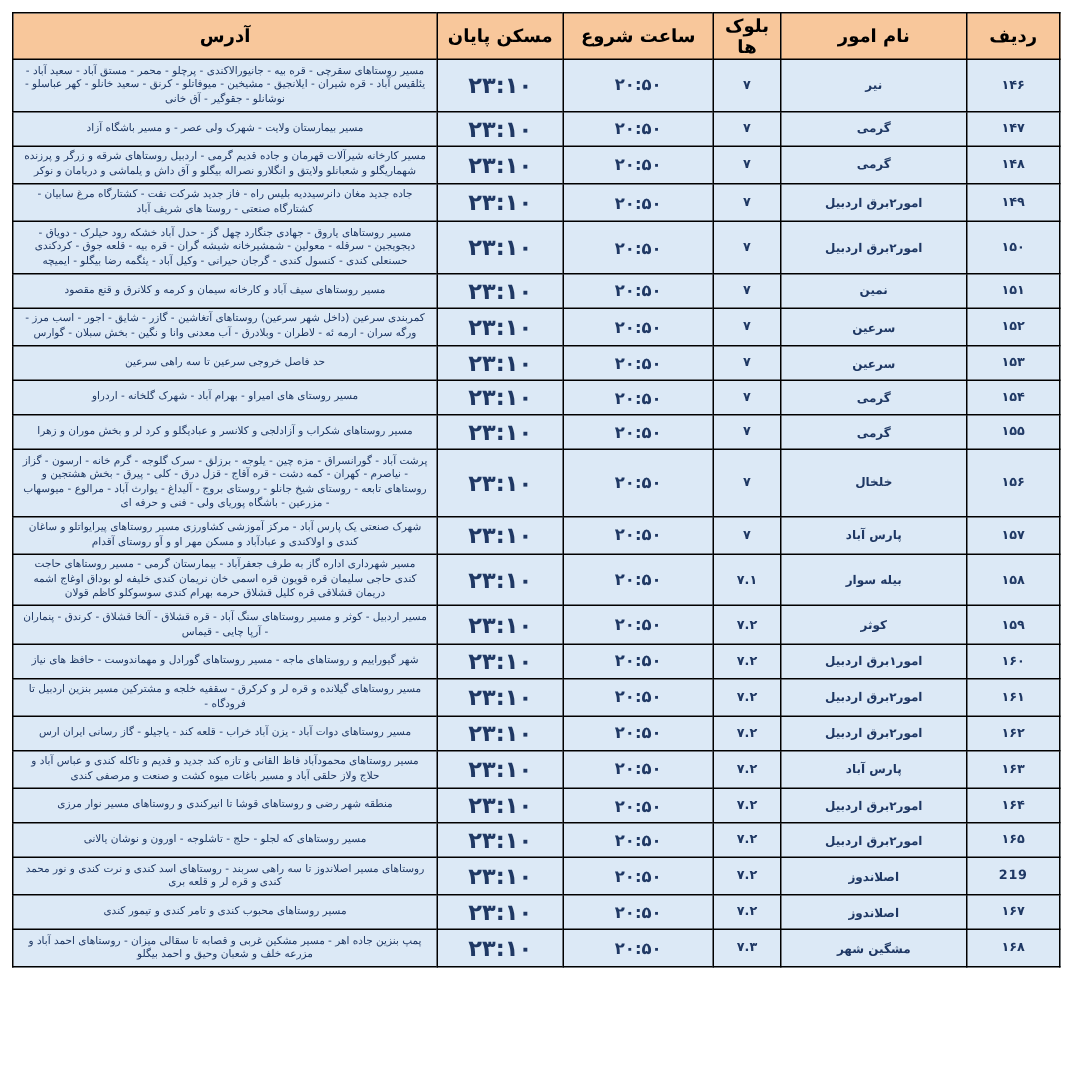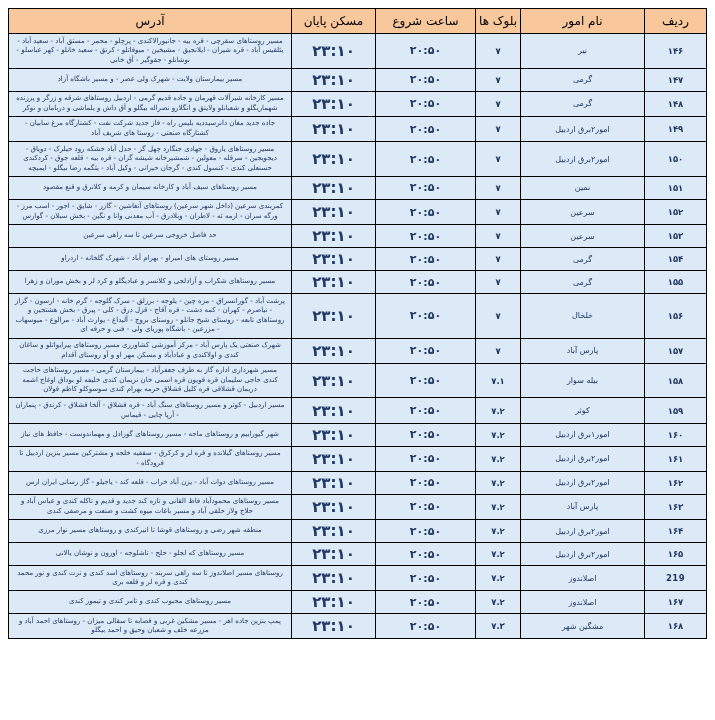--- a/index.html
+++ b/index.html
@@ -10,29 +10,29 @@
   .sheet{padding:8px 8px 0 8px;}
   table{
     border-collapse:collapse;width:699px;table-layout:fixed;
   }
   th,td{border:1.7px solid #000000;box-sizing:border-box;}
   .title-cell{
     background:#FFFF00;color:#FF0000;font-weight:bold;font-size:12.5px;
     height:47px;text-align:center;vertical-align:middle;padding:2px 20px;
   }
   th.hdr{
-    background:#F8C79B;color:#000000;font-weight:normal;font-size:12px;
+    background:#F8C79B;color:#000000;font-weight:bold;font-size:12px;
     height:25px;text-align:center;vertical-align:middle;padding:1px 2px;
   }
   tbody td{
     background:#DCE9F6;color:#1F3864;text-align:center;vertical-align:middle;
     padding:2px 3px;
   }
   .c-radif{font-size:8.5px;font-weight:bold;letter-spacing:.5px;margin-left:16px;}
-  .c-amor{font-size:8px;font-weight:normal;margin-top:23px;}
+  .c-amor{font-size:8px;font-weight:bold;margin-top:23px;}
   .c-blok{font-size:8.5px;font-weight:bold;}
   .c-start{font-size:11px;font-weight:bold;text-align:center;}
   .c-end{font-size:15px;font-weight:bold;}
   .c-addr{font-size:7px;line-height:9.6px;font-weight:normal;padding:2.5px 6px;}
 </style>
 </head>
 <body>
 
 <div class="sheet">
   <table>

